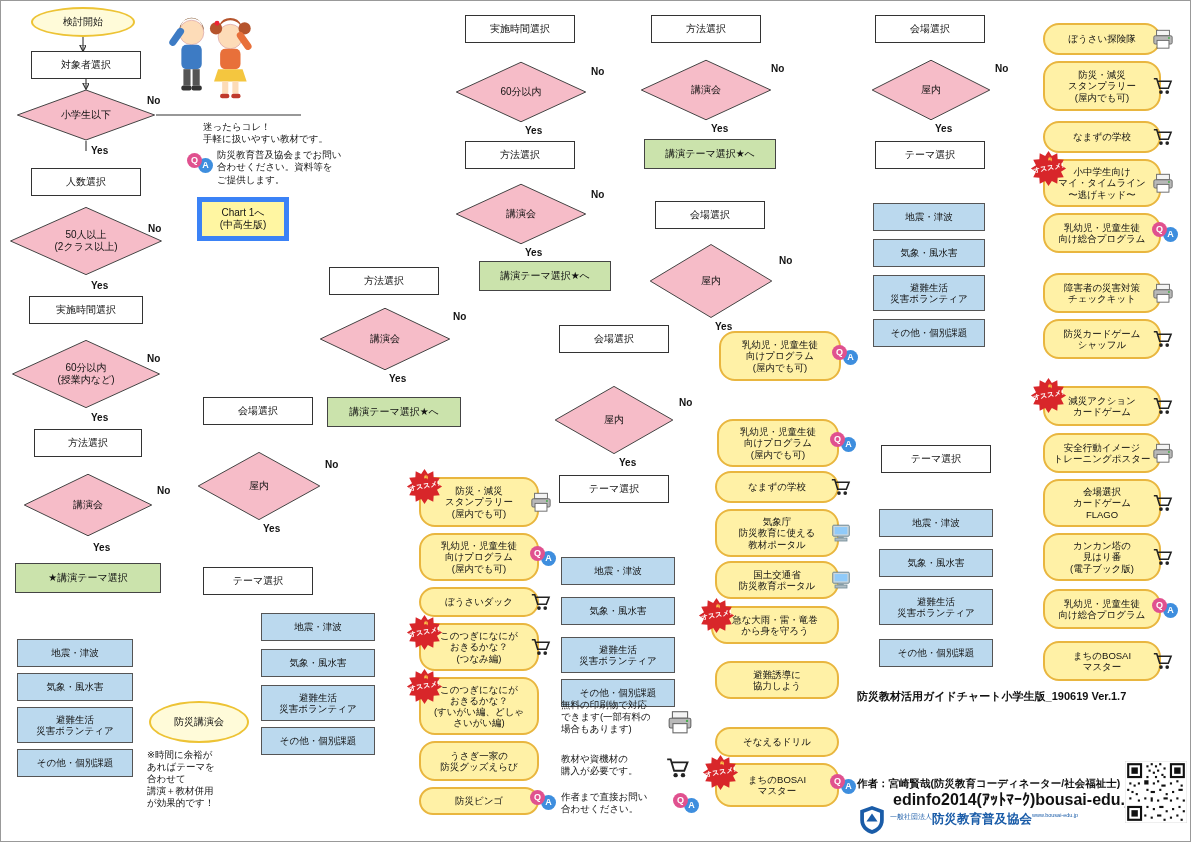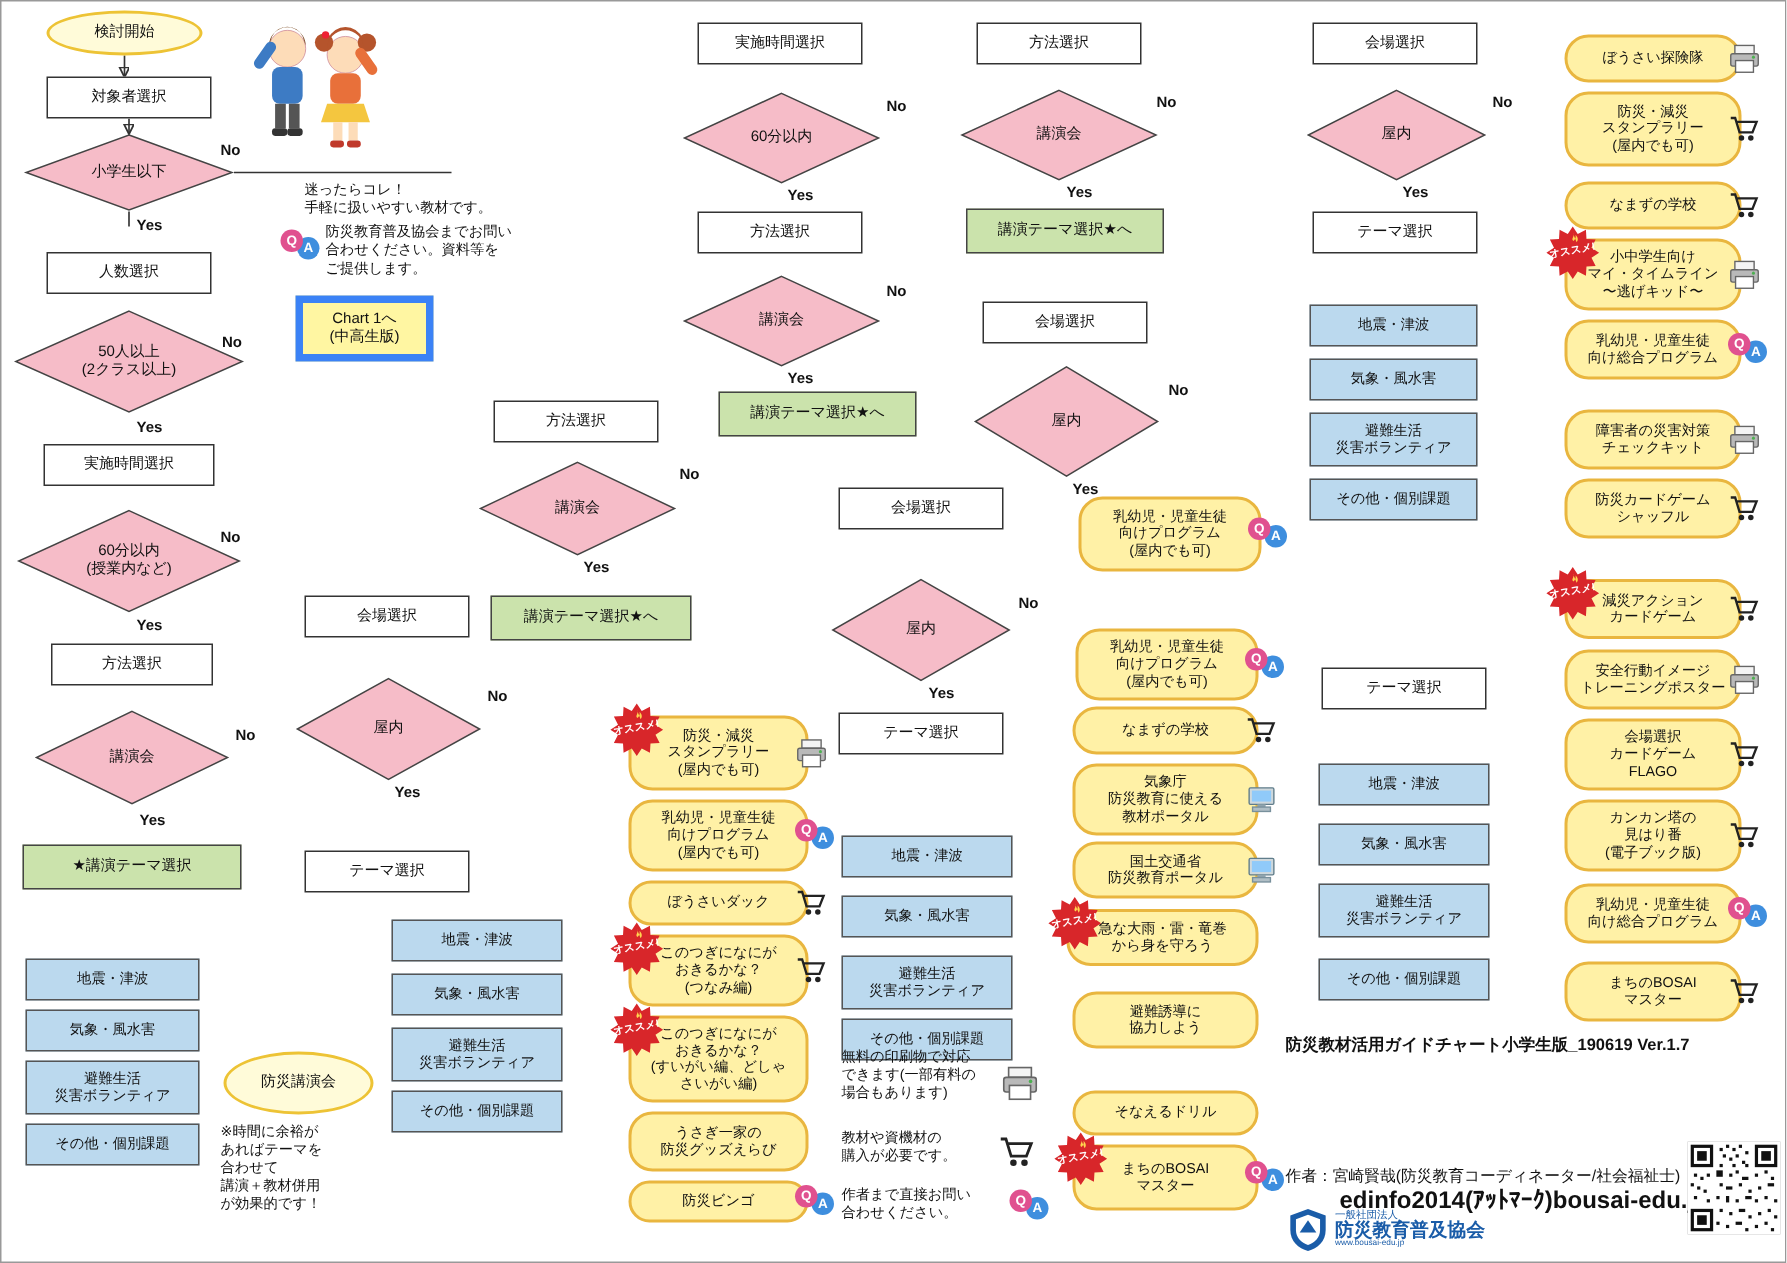--- a/index.html
+++ b/index.html
@@ -32,25 +32,25 @@
   .qa{position:absolute;display:flex;z-index:3}
   .qa i{width:15px;height:15px;border-radius:50%;color:#fff;font-style:normal;font-weight:bold;
         font-size:9px;line-height:15px;text-align:center;display:block}
   .qa .q{background:#E0518F;z-index:1}
   .qa .a{background:#3E8EDE;margin-left:-4px;margin-top:5px}
   .qa-r{right:-19px;top:50%;transform:translateY(-55%)}
   .bubble{position:absolute;font-size:9.5px;line-height:1.3;white-space:pre-line;text-align:left}
   .footer-title{position:absolute;left:856px;top:688px;width:334px;font-size:11px;font-weight:bold}
   .footer-body{position:absolute;left:856px;top:705px;width:334px;font-size:9.8px;line-height:1.35;text-align:justify}
   .footer-body .red{color:#C0392B}
-  .footer-author{position:absolute;left:856px;top:776px;width:334px;font-size:10.5px;font-weight:normal}
+  .footer-author{position:absolute;left:856px;top:776px;width:334px;font-size:10.5px;font-weight:bold}
   .footer-email{position:absolute;left:892px;top:790px;width:280px;font-size:16px;font-weight:bold}
   .org{position:absolute;left:858px;top:804px;display:flex;align-items:center;gap:5px}
   .org .shield{width:26px;height:30px}
-  .org-text{display:flex;flex-direction:column;line-height:1.05}
+  .org-text{display:flex;flex-direction:row;line-height:1.05}
   .org-type{font-style:normal;font-size:7px;color:#1A5CA8}
   .org-name{font-size:12.5px;color:#1A5CA8}
   .org-url{font-style:normal;font-size:5.5px;color:#1A5CA8}
   .qr{position:absolute;width:62px;height:62px}
   .kids{position:absolute;left:162px;top:2px;width:102px;height:114px}
 </style>
 </head>
 <body>
 
 <svg width="0" height="0" style="position:absolute">

